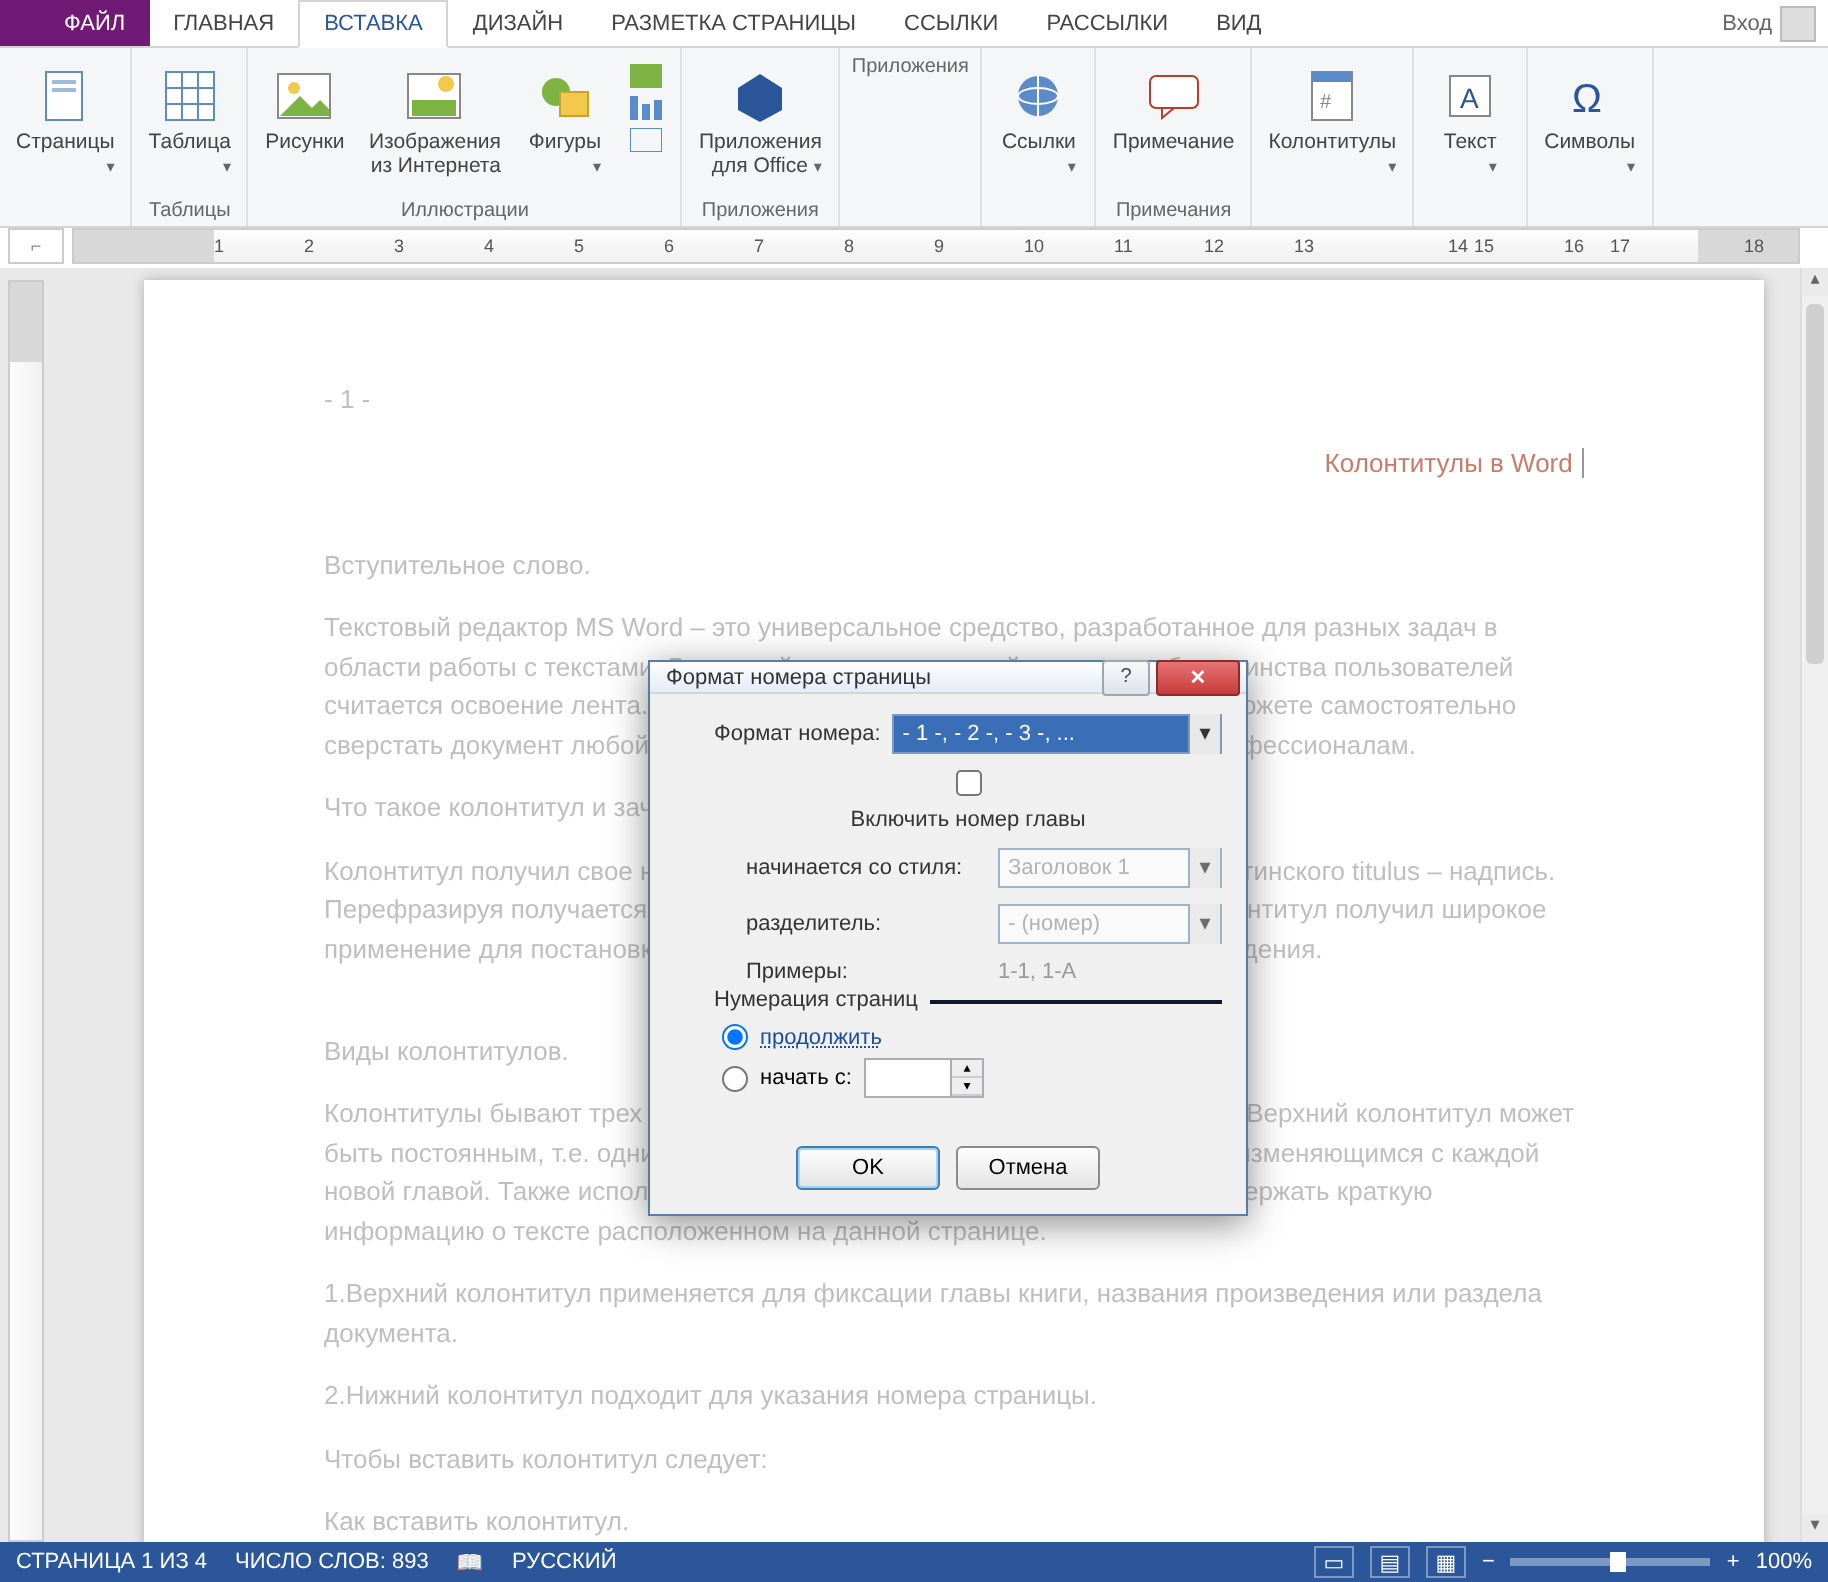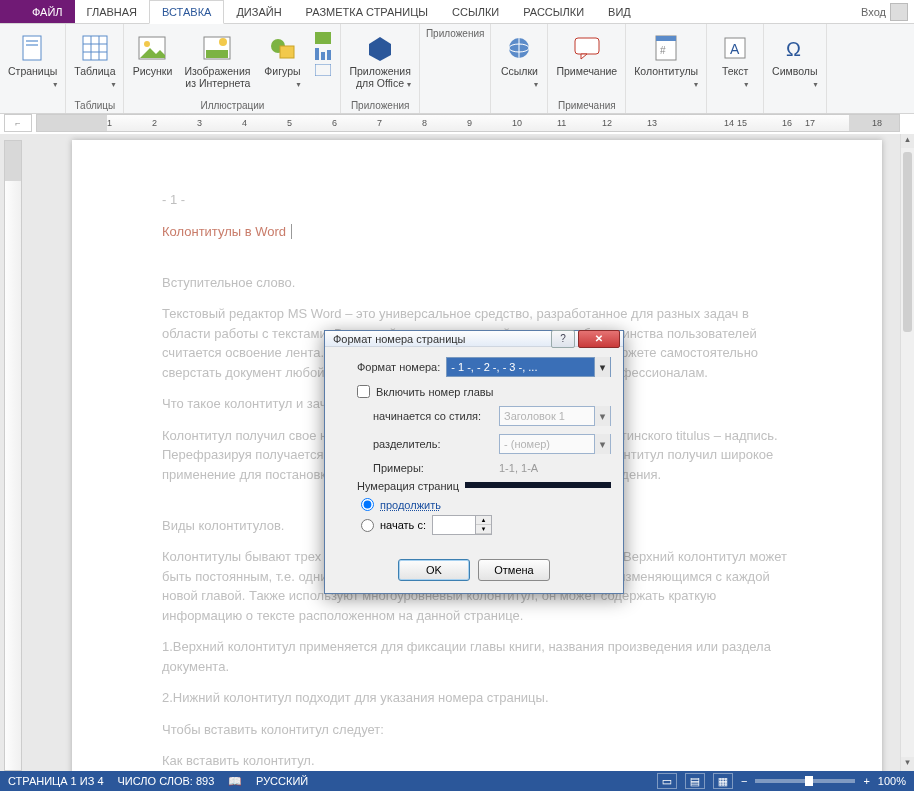--- a/index.html
+++ b/index.html
@@ -31,37 +31,37 @@
 .hruler .dark { position:absolute; top:0; bottom:0; background:#d8d8d8; }
 .hruler .tick { position:absolute; top:3px; font-size:9px; color:#555; }
 
 
 .doc-area { position: absolute; top: 134px; left: 0; right: 14px; bottom: 20px; background: #e9e9e9; overflow: hidden; }
 .vruler { position:absolute; left:4px; top:6px; width:18px; bottom:0; background:linear-gradient(90deg,#fdfdfd,#f0f0f0); border:1px solid #ccc; }
 .vruler .dark { position:absolute; left:0; right:0; background:#d8d8d8; }
 .page { position:absolute; left:72px; top:6px; width:810px; height:900px; background:#fff; box-shadow: 0 0 6px rgba(0,0,0,.25); padding: 50px 90px; color: #bfbfbf; font-size: 13px; line-height: 1.5; }
 .page p { margin-bottom: 12px; }
 .page .pnum { color:#bfbfbf; }
-.page .title { color:#c97c6a; }
+.page .title { color:#c97c6a;text-align:right; }
 .dialog { position:absolute; left:324px; top:330px; width:300px; background:#f0f0f0; border:1px solid #5a7ca8; box-shadow: 0 4px 18px rgba(0,0,0,.45); font-size: 11px; }
 .dlg-title { display:flex; align-items:center; height:16px; background:linear-gradient(#fdfdfd,#e4ecf7); border-bottom:1px solid #cfd6e0; padding-left:8px; }
 .dlg-title-txt { flex:1; color:#333; }
 .dlg-ctrl { width:24px; height:18px; margin-right:3px; display:flex; align-items:center; justify-content:center; border:1px solid #9aa; background:linear-gradient(#f8f8f8,#dde3ec); font-size:10px; color:#445; cursor:pointer; border-radius:2px; }
 .dlg-close { width:42px; background:linear-gradient(#e57373,#c93b3b); color:#fff; border-color:#8b2b2b; font-weight:bold; }
 .dlg-body { padding:10px 12px;margin-left:20px; }
 .frow { display:flex; align-items:center; margin-bottom:8px; gap:6px; }
 .frow label { color:#333; }
 .combo { flex:1; display:flex; align-items:center; border:1px solid #7a9ac0; background:#3a6fb7; color:#fff; height:20px; padding:0 4px; font-size:11px; }
 .combo .cv { flex:1; overflow:hidden; white-space:nowrap; }
 .combo .ca { width:16px; text-align:center; background:#e8e8e8; color:#333; margin:-0 -4px -0 4px; height:20px; line-height:20px; border-left:1px solid #7a9ac0; }
 .combo.plain { background:#fff; color:#333; }
-.chk { display:flex; align-items:center; gap:6px; }
+.chk { display:flex; align-items:center; gap:6px;flex-direction:column; }
 .chk input { width:13px; height:13px; }
 .indent { margin-left:16px; }
-.fieldset { border-top:6px solid #0f172a; margin-top:6px; padding-top:6px; position:relative; }
+.fieldset { border-top:2px solid #0f172a; margin-top:6px; padding-top:6px; position:relative; }
 .fieldset .legend { position:absolute; top:-8px; left:0; background:#f0f0f0; padding-right:6px; color:#333; }
 .radio-row { display:flex; align-items:center; gap:6px; margin:4px 0 4px 4px; }
 .radio-row input[type=radio] { width:13px; height:13px; }
 .spinner { width:60px; height:20px; border:1px solid #abadb3; background:#fff; display:flex; }
 .spinner .sv { flex:1; }
 .spinner .sb { width:16px; display:flex; flex-direction:column; border-left:1px solid #abadb3; }
 .spinner .sb div { flex:1; font-size:7px; text-align:center; background:#eee; border-bottom:1px solid #ccc; }
 .dlg-buttons { display:flex; justify-content:center; gap:8px; padding:10px 0 12px;align-items:flex-end; }
 .btn { min-width:72px; height:22px; border:1px solid #8a8a8a; background:linear-gradient(#fdfdfd,#e4e4e4); border-radius:3px; cursor:pointer; font-size:11px; }
 .btn.default { border-color:#3c7fb1; box-shadow:0 0 0 1px #a7d1f0 inset; }

